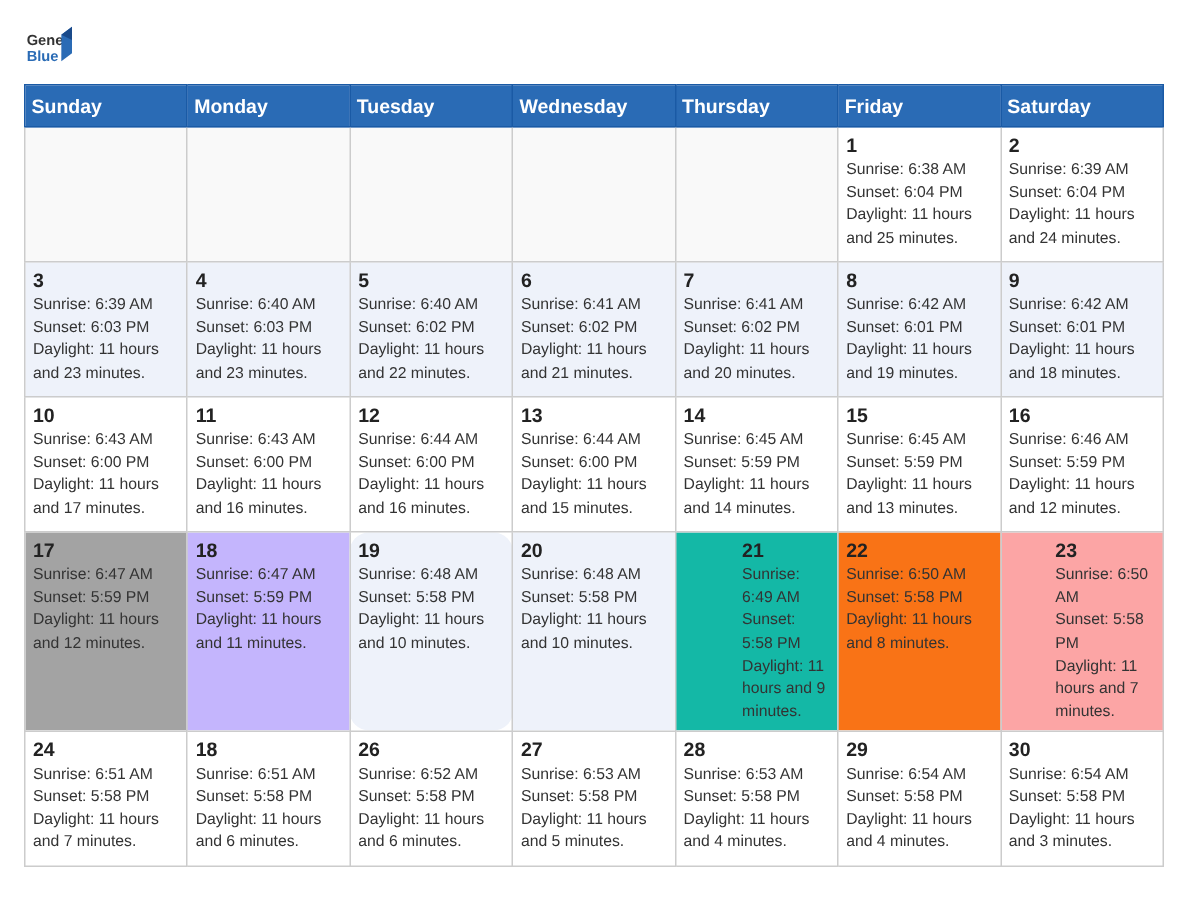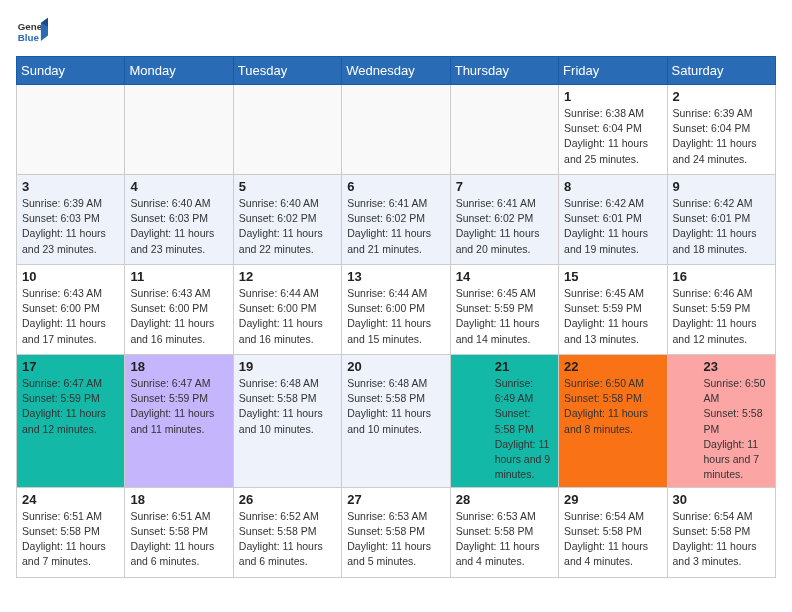--- a/index.html
+++ b/index.html
@@ -49,21 +49,21 @@
       width: 100%;
       border-collapse: collapse;
       font-size: 11px;
     }
     .calendar th {
       background: #2a6bb5;
       color: #fff;
       padding: 6px 4px;
       text-align: left;
       font-size: 13px;
-      font-weight: normal;
+      font-weight: bold;
       border: 1px solid #1a5aa5;
       margin-top: 40px;
     }
     .calendar td {
       vertical-align: top;
       border: 1px solid #ccc;
       padding: 4px 5px;
       width: 108px;
       min-height: 80px;
       background: #fff;
@@ -194,29 +194,29 @@
         <td>
           <span class="day-number">15</span>
           <div class="day-info">Sunrise: 6:45 AM<br>Sunset: 5:59 PM<br>Daylight: 11 hours and 13 minutes.</div>
         </td>
         <td>
           <span class="day-number">16</span>
           <div class="day-info">Sunrise: 6:46 AM<br>Sunset: 5:59 PM<br>Daylight: 11 hours and 12 minutes.</div>
         </td>
       </tr>
       <tr class="week-row">
-        <td style="background: #14b8a6;">
+        <td style="background: #a3a3a3;">
           <span class="day-number">17</span>
           <div class="day-info">Sunrise: 6:47 AM<br>Sunset: 5:59 PM<br>Daylight: 11 hours and 12 minutes.</div>
         </td>
         <td style="background: #c4b5fd;">
           <span class="day-number">18</span>
           <div class="day-info">Sunrise: 6:47 AM<br>Sunset: 5:59 PM<br>Daylight: 11 hours and 11 minutes.</div>
         </td>
-        <td style="background: rgb(238, 242, 250);">
+        <td style="background: rgb(238, 242, 250); border-radius: 13px;">
           <span class="day-number">19</span>
           <div class="day-info">Sunrise: 6:48 AM<br>Sunset: 5:58 PM<br>Daylight: 11 hours and 10 minutes.</div>
         </td>
         <td style="background: rgb(238, 242, 250);">
           <span class="day-number">20</span>
           <div class="day-info">Sunrise: 6:48 AM<br>Sunset: 5:58 PM<br>Daylight: 11 hours and 10 minutes.</div>
         </td>
         <td style="background: #14b8a6; padding-left: 44px;">
           <span class="day-number">21</span>
           <div class="day-info">Sunrise: 6:49 AM<br>Sunset: 5:58 PM<br>Daylight: 11 hours and 9 minutes.</div>

